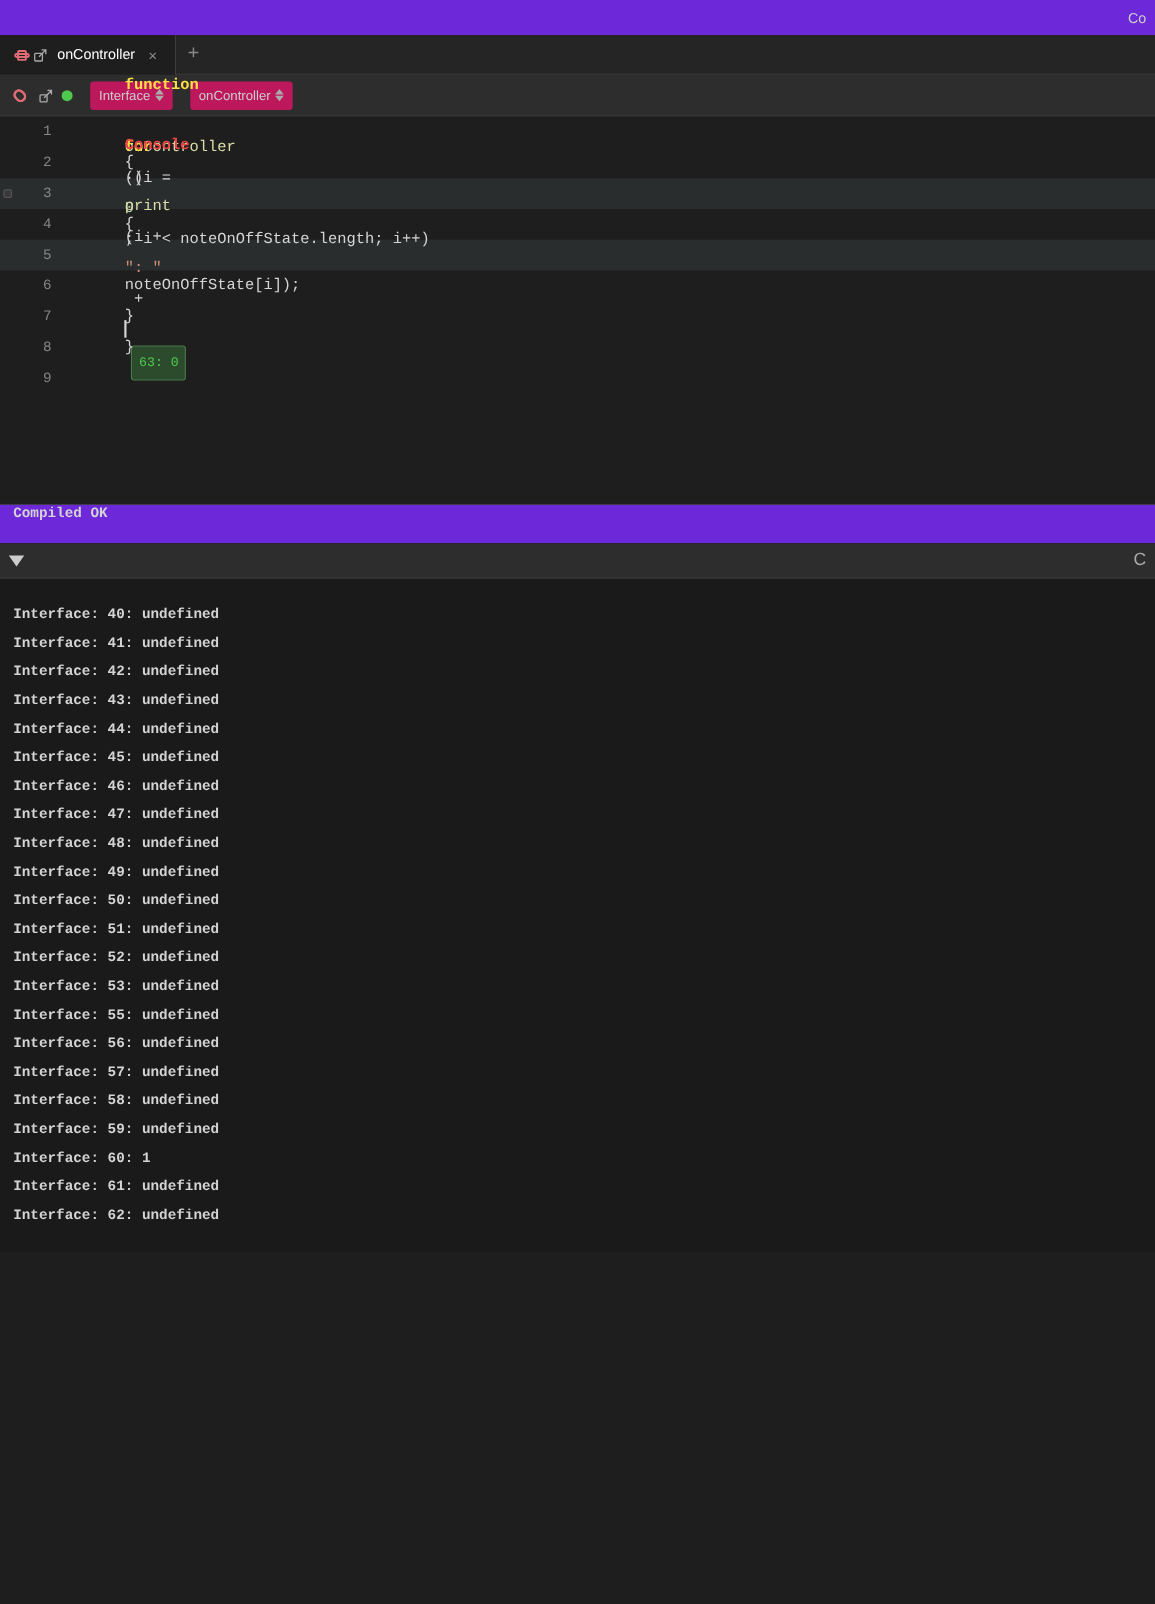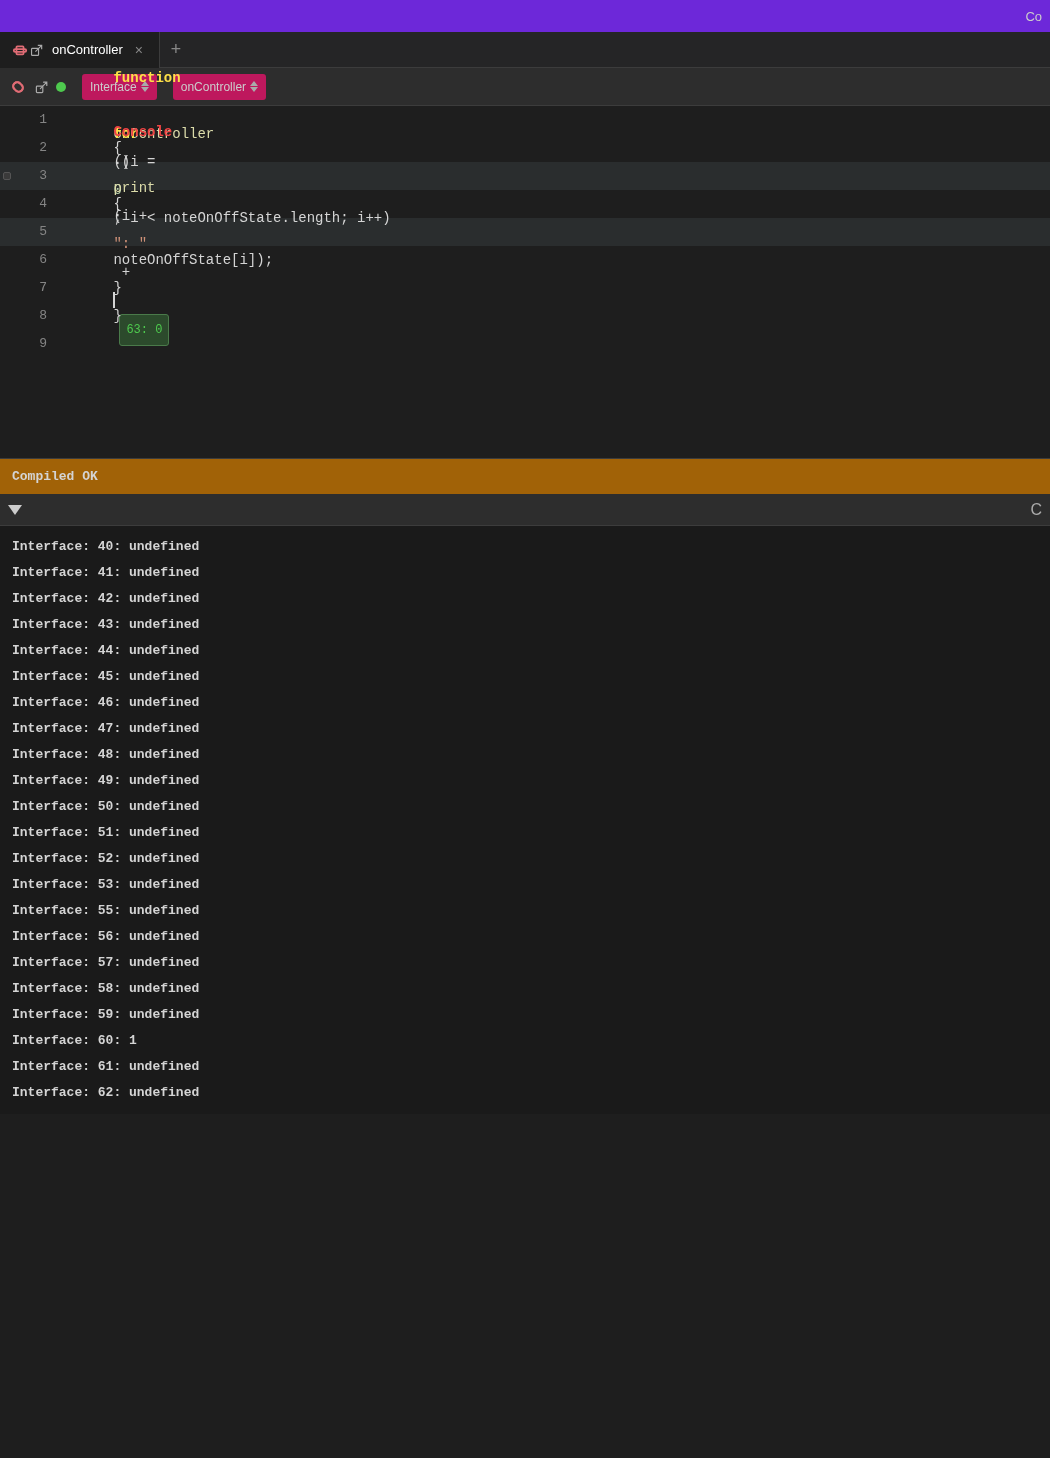--- a/index.html
+++ b/index.html
@@ -231,23 +231,23 @@
       font-size: 12px;
       color: #4ec94e;
       height: 32px;
       vertical-align: middle;
     }
 
     
     .status-bar {
       width: 100%;
       height: 36px;
-      background: #a16207;
-      display: flex;
-      align-items: center;
+      background: #6d28d9;
+      display: flex;
+      align-items: flex-start;
       padding: 0 12px;
       border-top: 1px solid #3c3c3c;
     }
 
     .status-text {
       color: #d4d4d4;
       font-size: 13px;
       font-family: 'Courier New', Courier, monospace;
       font-weight: bold;
     }
@@ -277,21 +277,21 @@
       border-top: 10px solid #cccccc;
     }
 
     .console-right-icon {
       color: #aaa;
       font-size: 16px;
       font-family: -apple-system, sans-serif;
     }
 
     .console-output {
-      padding: 8px 0;
+      padding: 20px 0;
     }
 
     .console-line {
       height: 26px;
       line-height: 26px;
       padding: 0 12px;
       font-size: 13px;
       font-family: 'Courier New', Courier, monospace;
       color: #d4d4d4;
       font-weight: bold;

